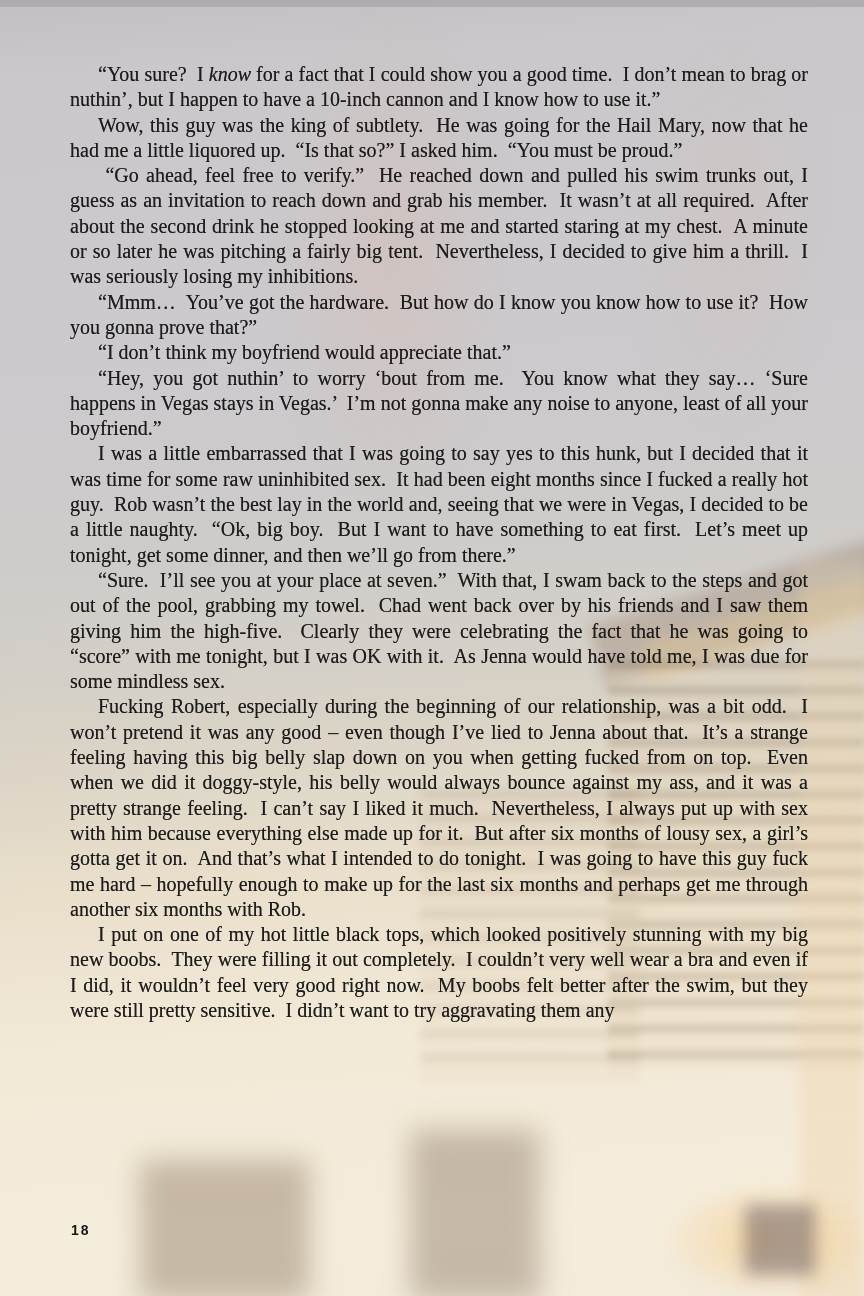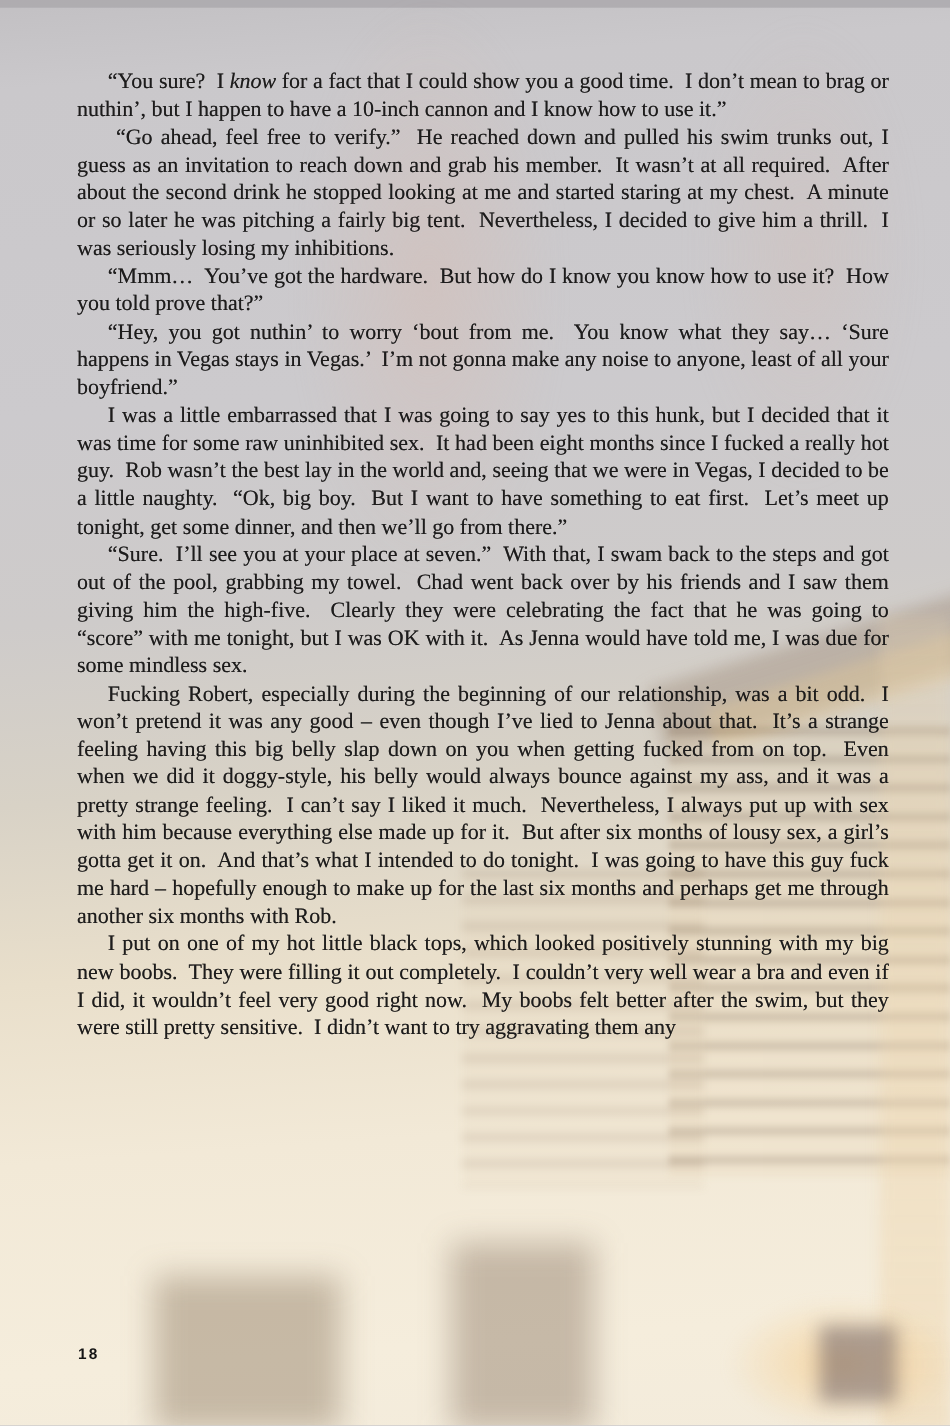--- a/index.html
+++ b/index.html
@@ -138,22 +138,24 @@
   <div class="bg-slats"></div>
   <div class="bg-porch"></div>
   <div class="bg-right-warm"></div>
   <div class="bg-bottom-dark-1"></div>
   <div class="bg-bottom-dark-2"></div>
   <div class="bg-bottom-glow"></div>
   <div class="bg-bottom-dark-3"></div>
 
   <div class="text-block">
       <p><span>“You sure?  I </span><em>know</em><span> for a fact that I could show you a good time.  I don’t mean to brag or nuthin’, but I happen to have a 10-inch cannon and I know how to use it.”</span></p>
+      <p><span>Wow, this guy was the king of subtlety.  He was going for the Hail Mary, now that he had me a little liquored up.  “Is that so?” I asked him.  “You must be proud.”</span></p>
       <p><span> “Go ahead, feel free to verify.”  He reached down and pulled his swim trunks out, I guess as an invitation to reach down and grab his member.  It wasn’t at all required.  After about the second drink he stopped looking at me and started staring at my chest.  A minute or so later he was pitching a fairly big tent.  Nevertheless, I decided to give him a thrill.  I was seriously losing my inhibitions.</span></p>
-      <p><span>“Mmm…  You’ve got the hardware.  But how do I know you know how to use it?  How you told prove that?”</span></p>
+      <p><span>“Mmm…  You’ve got the hardware.  But how do I know you know how to use it?  How you gonna prove that?”</span></p>
+      <p><span>“I don’t think my boyfriend would appreciate that.”</span></p>
       <p><span>“Hey, you got nuthin’ to worry ‘bout from me.  You know what they say… ‘Sure happens in Vegas stays in Vegas.’  I’m not gonna make any noise to anyone, least of all your boyfriend.”</span></p>
       <p><span>I was a little embarrassed that I was going to say yes to this hunk, but I decided that it was time for some raw uninhibited sex.  It had been eight months since I fucked a really hot guy.  Rob wasn’t the best lay in the world and, seeing that we were in Vegas, I decided to be a little naughty.  “Ok, big boy.  But I want to have something to eat first.  Let’s meet up tonight, get some dinner, and then we’ll go from there.”</span></p>
       <p><span>“Sure.  I’ll see you at your place at seven.”  With that, I swam back to the steps and got out of the pool, grabbing my towel.  Chad went back over by his friends and I saw them giving him the high-five.  Clearly they were celebrating the fact that he was going to “score” with me tonight, but I was OK with it.  As Jenna would have told me, I was due for some mindless sex.</span></p>
       <p><span>Fucking Robert, especially during the beginning of our relationship, was a bit odd.  I won’t pretend it was any good – even though I’ve lied to Jenna about that.  It’s a strange feeling having this big belly slap down on you when getting fucked from on top.  Even when we did it doggy-style, his belly would always bounce against my ass, and it was a pretty strange feeling.  I can’t say I liked it much.  Nevertheless, I always put up with sex with him because everything else made up for it.  But after six months of lousy sex, a girl’s gotta get it on.  And that’s what I intended to do tonight.  I was going to have this guy fuck me hard – hopefully enough to make up for the last six months and perhaps get me through another six months with Rob.</span></p>
       <p><span>I put on one of my hot little black tops, which looked positively stunning with my big new boobs.  They were filling it out completely.  I couldn’t very well wear a bra and even if I did, it wouldn’t feel very good right now.  My boobs felt better after the swim, but they were still pretty sensitive.  I didn’t want to try aggravating them any</span></p>
     </div>
 
   <div class="page-number">18</div>
 </div>
 

